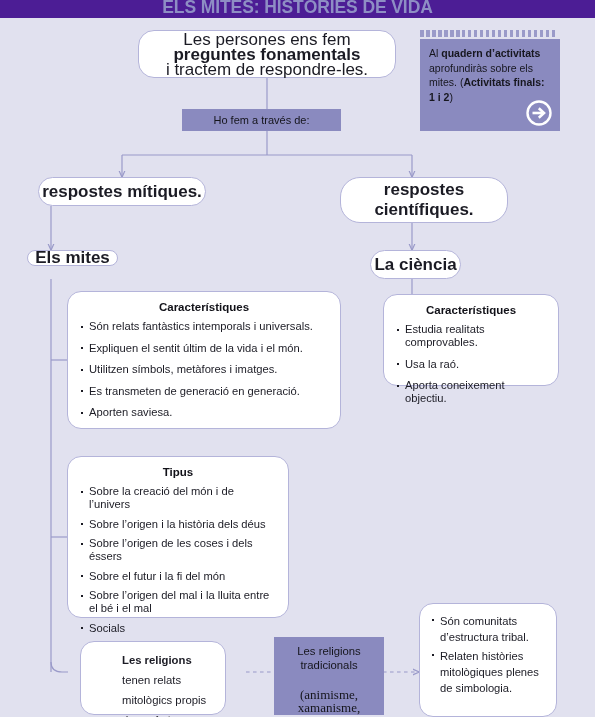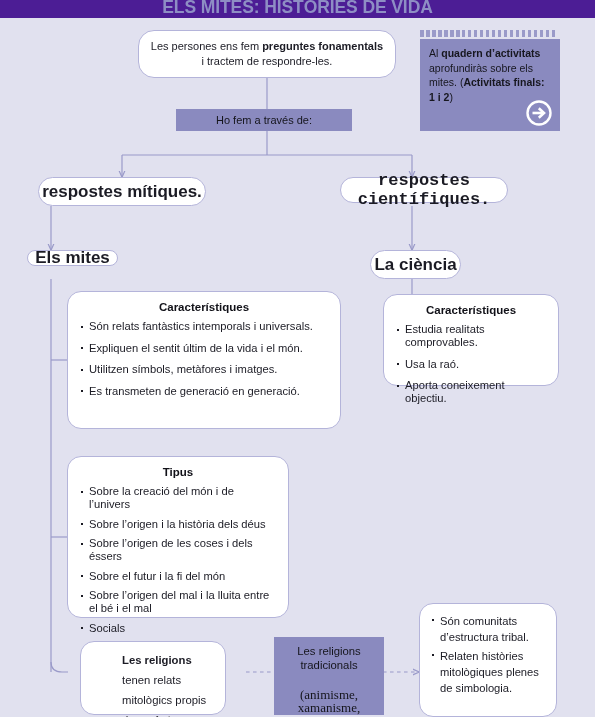--- a/index.html
+++ b/index.html
@@ -77,21 +77,21 @@
     align-items: center;
     justify-content: center;
     box-sizing: border-box;
   }
   .purple-box {
     position: absolute;
     background: #8a8abf;
     box-sizing: border-box;
   }
   .intro-text {
-    font-size: 11px;
+    font-size: 17px;
     line-height: 15px;
     text-align: center;
     color: #1b1b24;
     padding: 0 10px;
   }
   .card-title {
     text-align: center;
     font-weight: bold;
     font-size: 11.5px;
     margin-bottom: 7px;
@@ -259,45 +259,46 @@
     </div>
     <div class="arrow-badge" style="right:8px; bottom:5px;">
       <svg viewBox="0 0 26 26" width="26" height="26" xmlns="http://www.w3.org/2000/svg">
         <circle cx="13" cy="13" r="11.5" fill="none" stroke="#ffffff" stroke-width="2.4"></circle>
         <path d="M6.5,13 L17,13" stroke="#ffffff" stroke-width="2.6" fill="none"></path>
         <path d="M12.8,8.2 L18,13 L12.8,17.8" stroke="#ffffff" stroke-width="2.6" fill="none" stroke-linejoin="miter"></path>
       </svg>
     </div>
   </div>
 
-  <div class="purple-bar" style="left:176px; top:109px; width:176px; height:22px;justify-content:center;">
+  <div class="purple-bar" style="left:182px; top:109px; width:159px; height:22px;justify-content:center;">
     <span>Ho fem a través de:</span>
   </div>
 
   <div class="node pill" style="left:38px; top:177px; width:168px; height:29px;">
     <span>respostes mítiques.</span>
   </div>
-  <div class="node pill" style="left:340px; top:177px; width:168px; height:26px;font-family:Liberation Mono, monospace;">
+  <div class="node pill" style="left:340px; top:177px; width:168px; height:46px;">
     <span>respostes científiques.</span>
   </div>
 
   <div class="node pill" style="left:27px; top:250px; width:91px; height:16px;">
     <span>Els mites</span>
   </div>
   <div class="node pill" style="left:370px; top:250px; width:91px; height:29px;">
     <span>La ciència</span>
   </div>
 
   <div class="node roundbox card-pad" style="left:67px; top:291px; width:274px; height:138px;">
     <div class="card-title">Característiques</div>
     <ul class="bullets">
       <li>Són relats fantàstics intemporals i universals.</li>
       <li>Expliquen el sentit últim de la vida i el món.</li>
       <li>Utilitzen símbols, metàfores i imatges.</li>
       <li>Es transmeten de generació en generació.</li>
+      <li>Aporten saviesa.</li>
     </ul>
   </div>
 
   <div class="node roundbox card-pad" style="left:383px; top:294px; width:176px; height:92px;">
     <div class="card-title">Característiques</div>
     <ul class="bullets">
       <li>Estudia realitats comprovables.</li>
       <li>Usa la raó.</li>
       <li>Aporta coneixement objectiu.</li>
     </ul>

